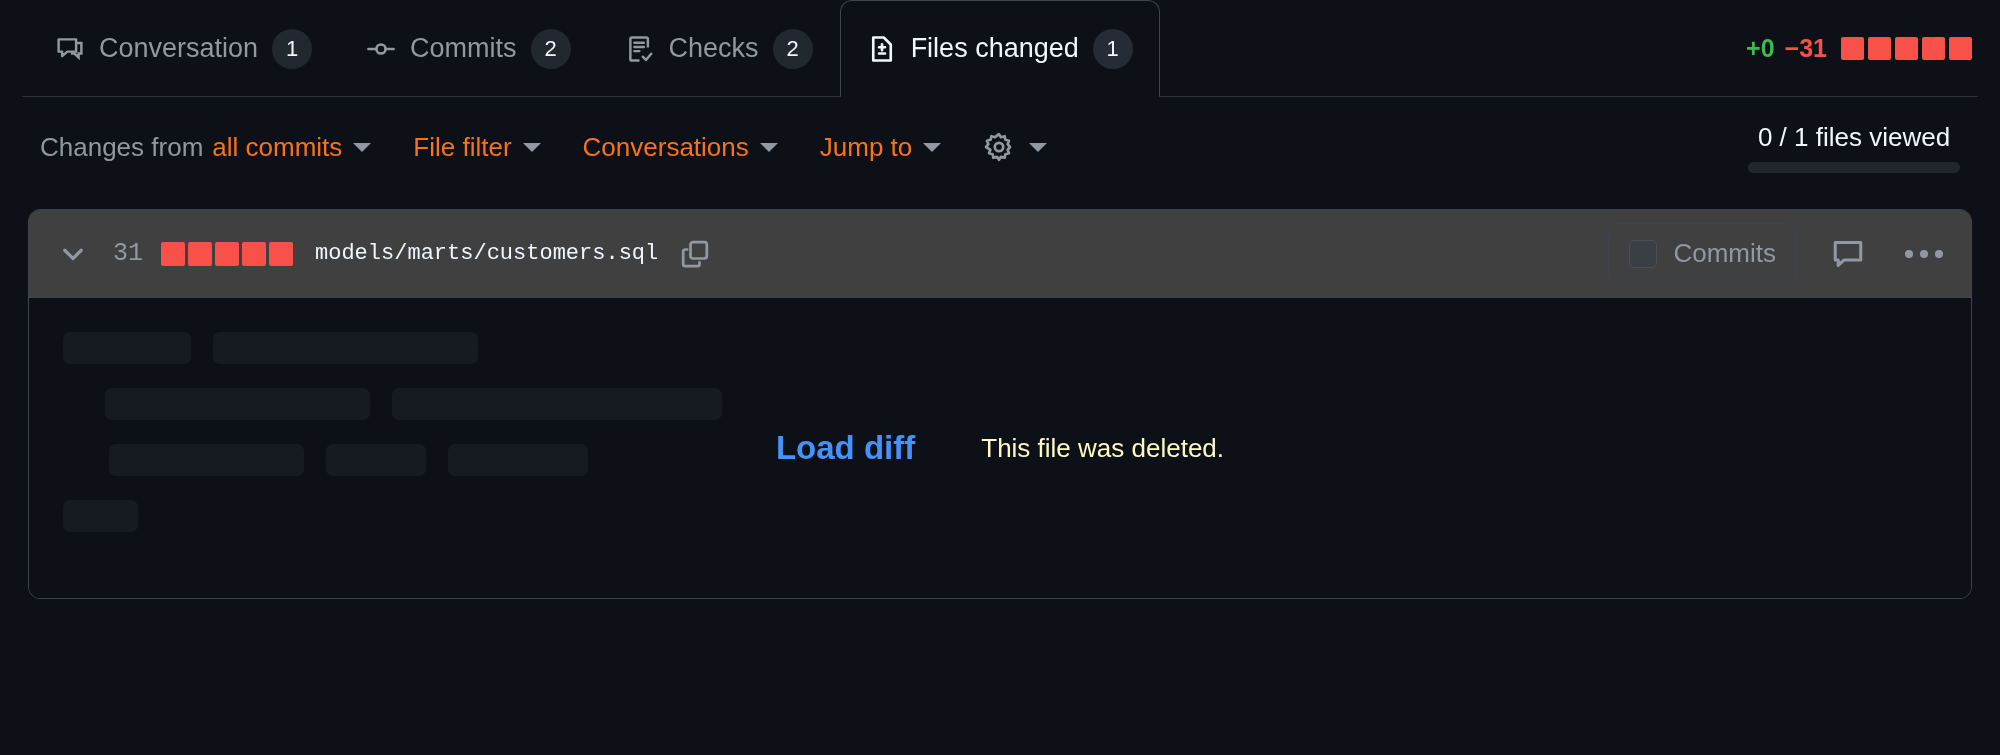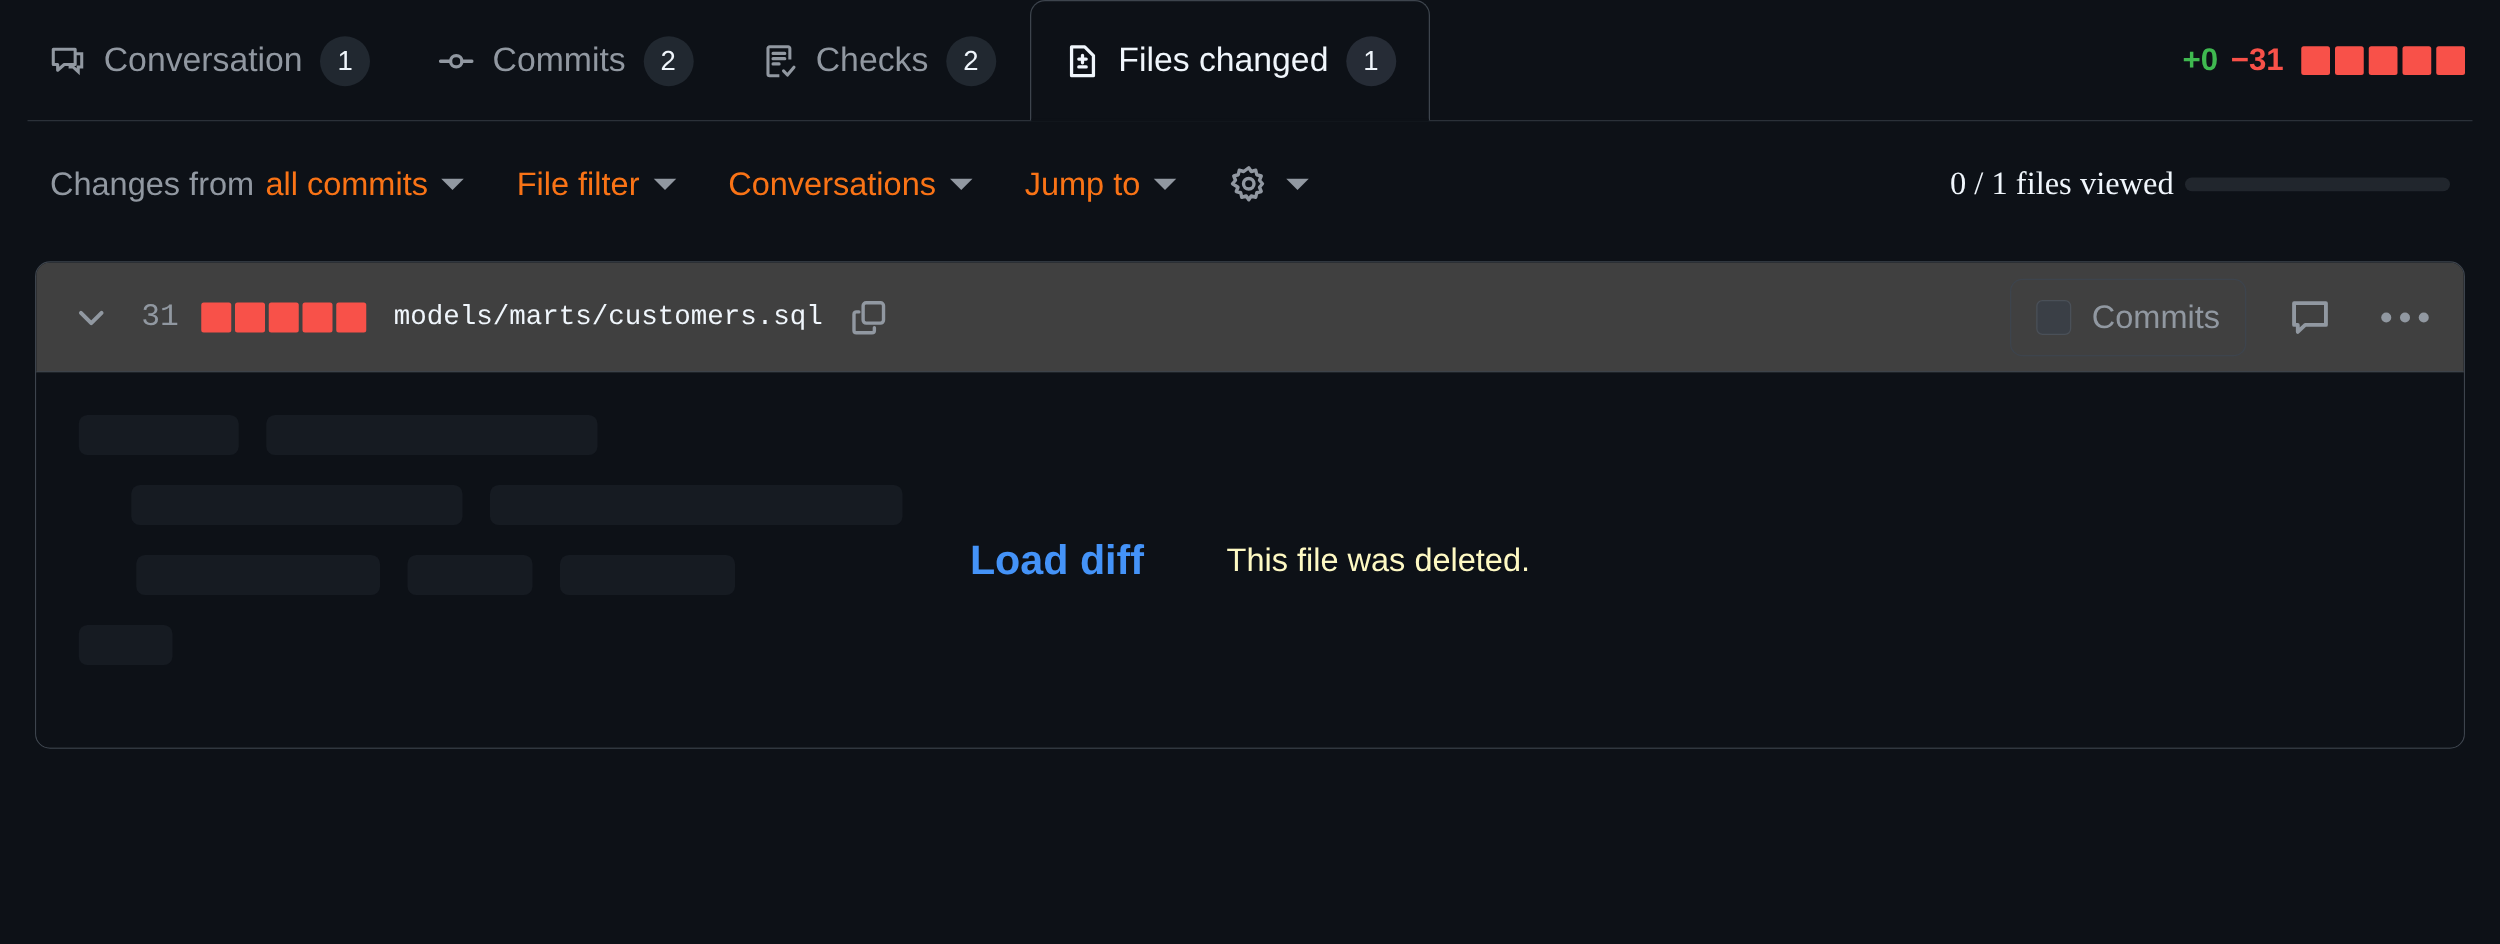--- a/index.html
+++ b/index.html
@@ -12,21 +12,21 @@
     color: #e6edf3;
     overflow: hidden;
   }
 
   
   .tabbar {
     position: relative;
     height: 97px;
     display: flex;
     align-items: flex-start;
-    padding-left: 12px;
+    padding-left: 28px;
   }
   .tabbar-rule {
     position: absolute;
     left: 22px;
     right: 22px;
     bottom: 0;
     height: 1px;
     background: #2b3139;
   }
   .tab {
@@ -142,24 +142,23 @@
   }
 
   .tb-right {
     margin-left: auto;
     display: flex;
     align-items: center;
     gap: 32px;
   }
   .viewed-progress {
     display: flex;
-    flex-direction: row;
+    flex-direction: column;
     align-items: center;
     gap: 9px;
-    font-family: Liberation Serif, serif;
   }
   .viewed-text {
     font-size: 26px;
     color: #f0f6fc;
     white-space: nowrap;
   }
   .progress-track {
     width: 212px;
     height: 11px;
     border-radius: 6px;

